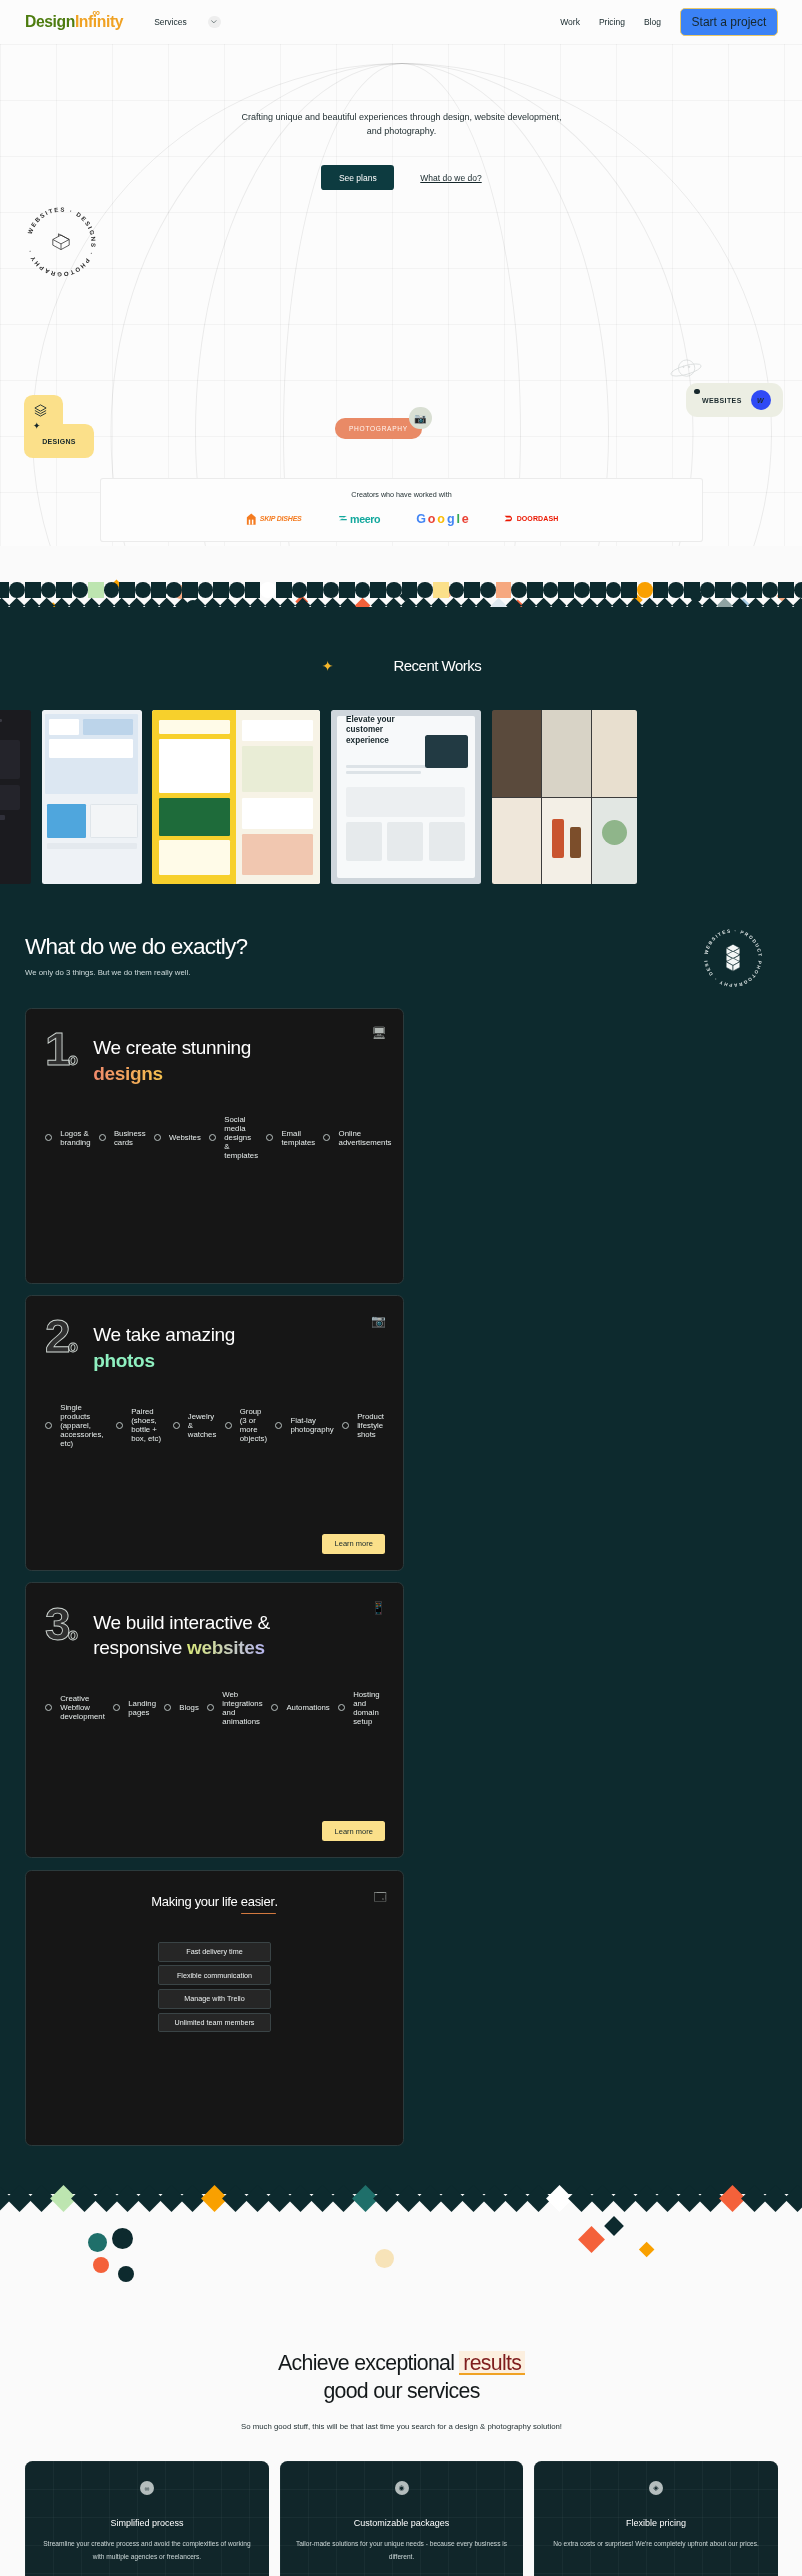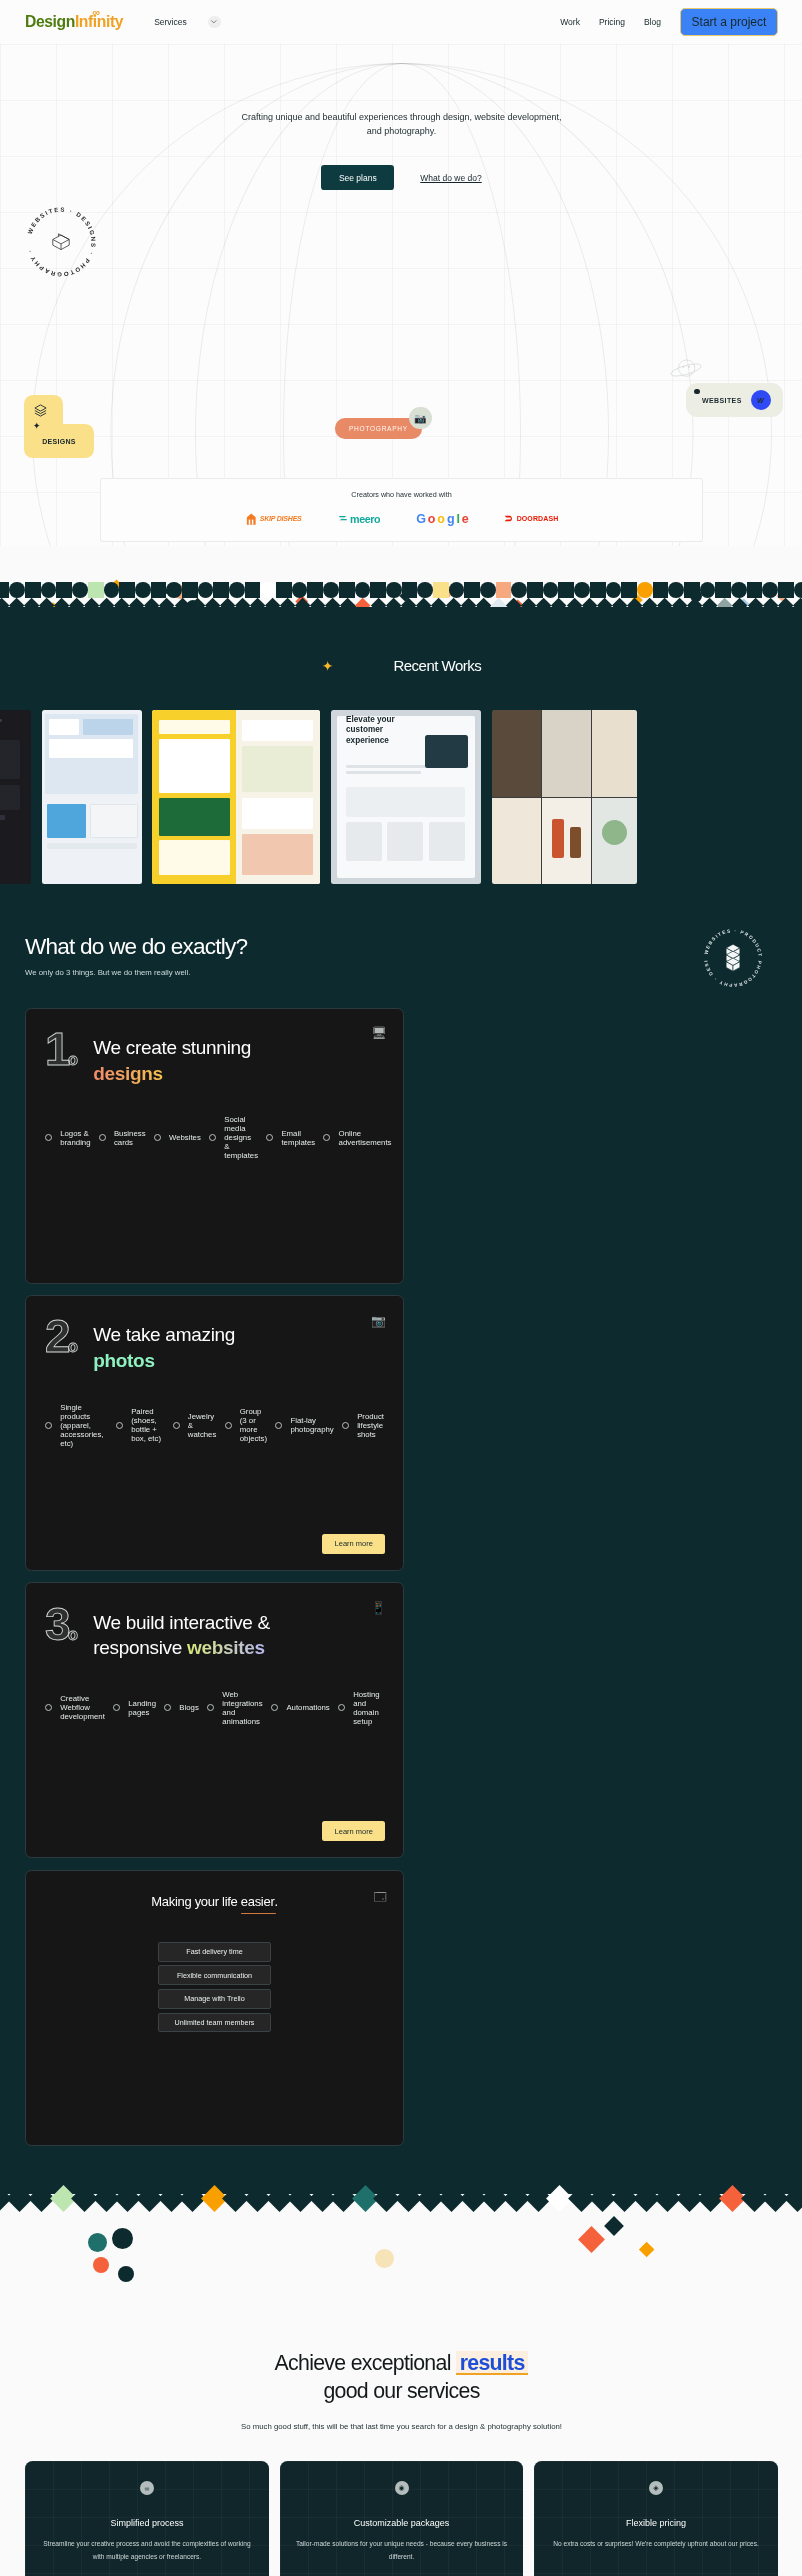--- a/index.html
+++ b/index.html
@@ -115,21 +115,21 @@
   .pill{background:#262626;border:0.6px solid #3a4446;border-radius:1.9px;color:#eef2f2;font-size:7.2px;text-align:center;padding:4.4px 0;cursor:pointer}
 
   
   .strip2{position:relative;height:125px;background:#fafafa;overflow:hidden}
   .strip2 .topdark{position:absolute;left:0;right:0;top:0;height:10px;background:#0d2a2e}
   .bigrow{position:absolute;left:-12.5px;right:-12.5px;top:5px;display:flex;align-items:center}
 
   
   .results{background:#fafafa;padding:40px 0 44px;text-align:center}
   .results h2{font-size:21.3px;font-weight:400;letter-spacing:-0.7px;line-height:1.35;color:#14191b}
-  .hl{background:#fcefdf;color:#1d4ed8;padding:0 3.8px;position:relative;font-weight:700}
+  .hl{background:#fcefdf;color:#7f1d1d;padding:0 3.8px;position:relative;font-weight:400}
   .hl:after{content:"";position:absolute;left:0;right:0;bottom:-0.6px;height:1.9px;background:#f0a224}
   .results p.sub{margin:14px auto 0;width:326px;font-size:7.8px;line-height:1.7;color:#1d2b2e}
   .bgrid{margin:28px 25px 0;display:grid;grid-template-columns:repeat(3,1fr);gap:10.7px}
   .bcard{background:#11262a;border-radius:7.5px;padding:20px 16.3px 21.3px;text-align:center;position:relative;overflow:hidden;min-height:93px}
   .bcard .bg{position:absolute;inset:0;
     background-image:linear-gradient(to right,rgba(255,255,255,.035) 0.6px,transparent 0.6px),
                      linear-gradient(to bottom,rgba(255,255,255,.035) 0.6px,transparent 0.6px);
     background-size:28px 28px}
   .bcard .ic{position:relative;width:14px;height:14px;border-radius:50%;background:#b4bdbd;margin:0 auto;display:flex;align-items:center;justify-content:center;font-size:7px;color:#11262a}
   .bcard h4{position:relative;margin-top:23px;color:#fff;font-size:9px;font-weight:500}

